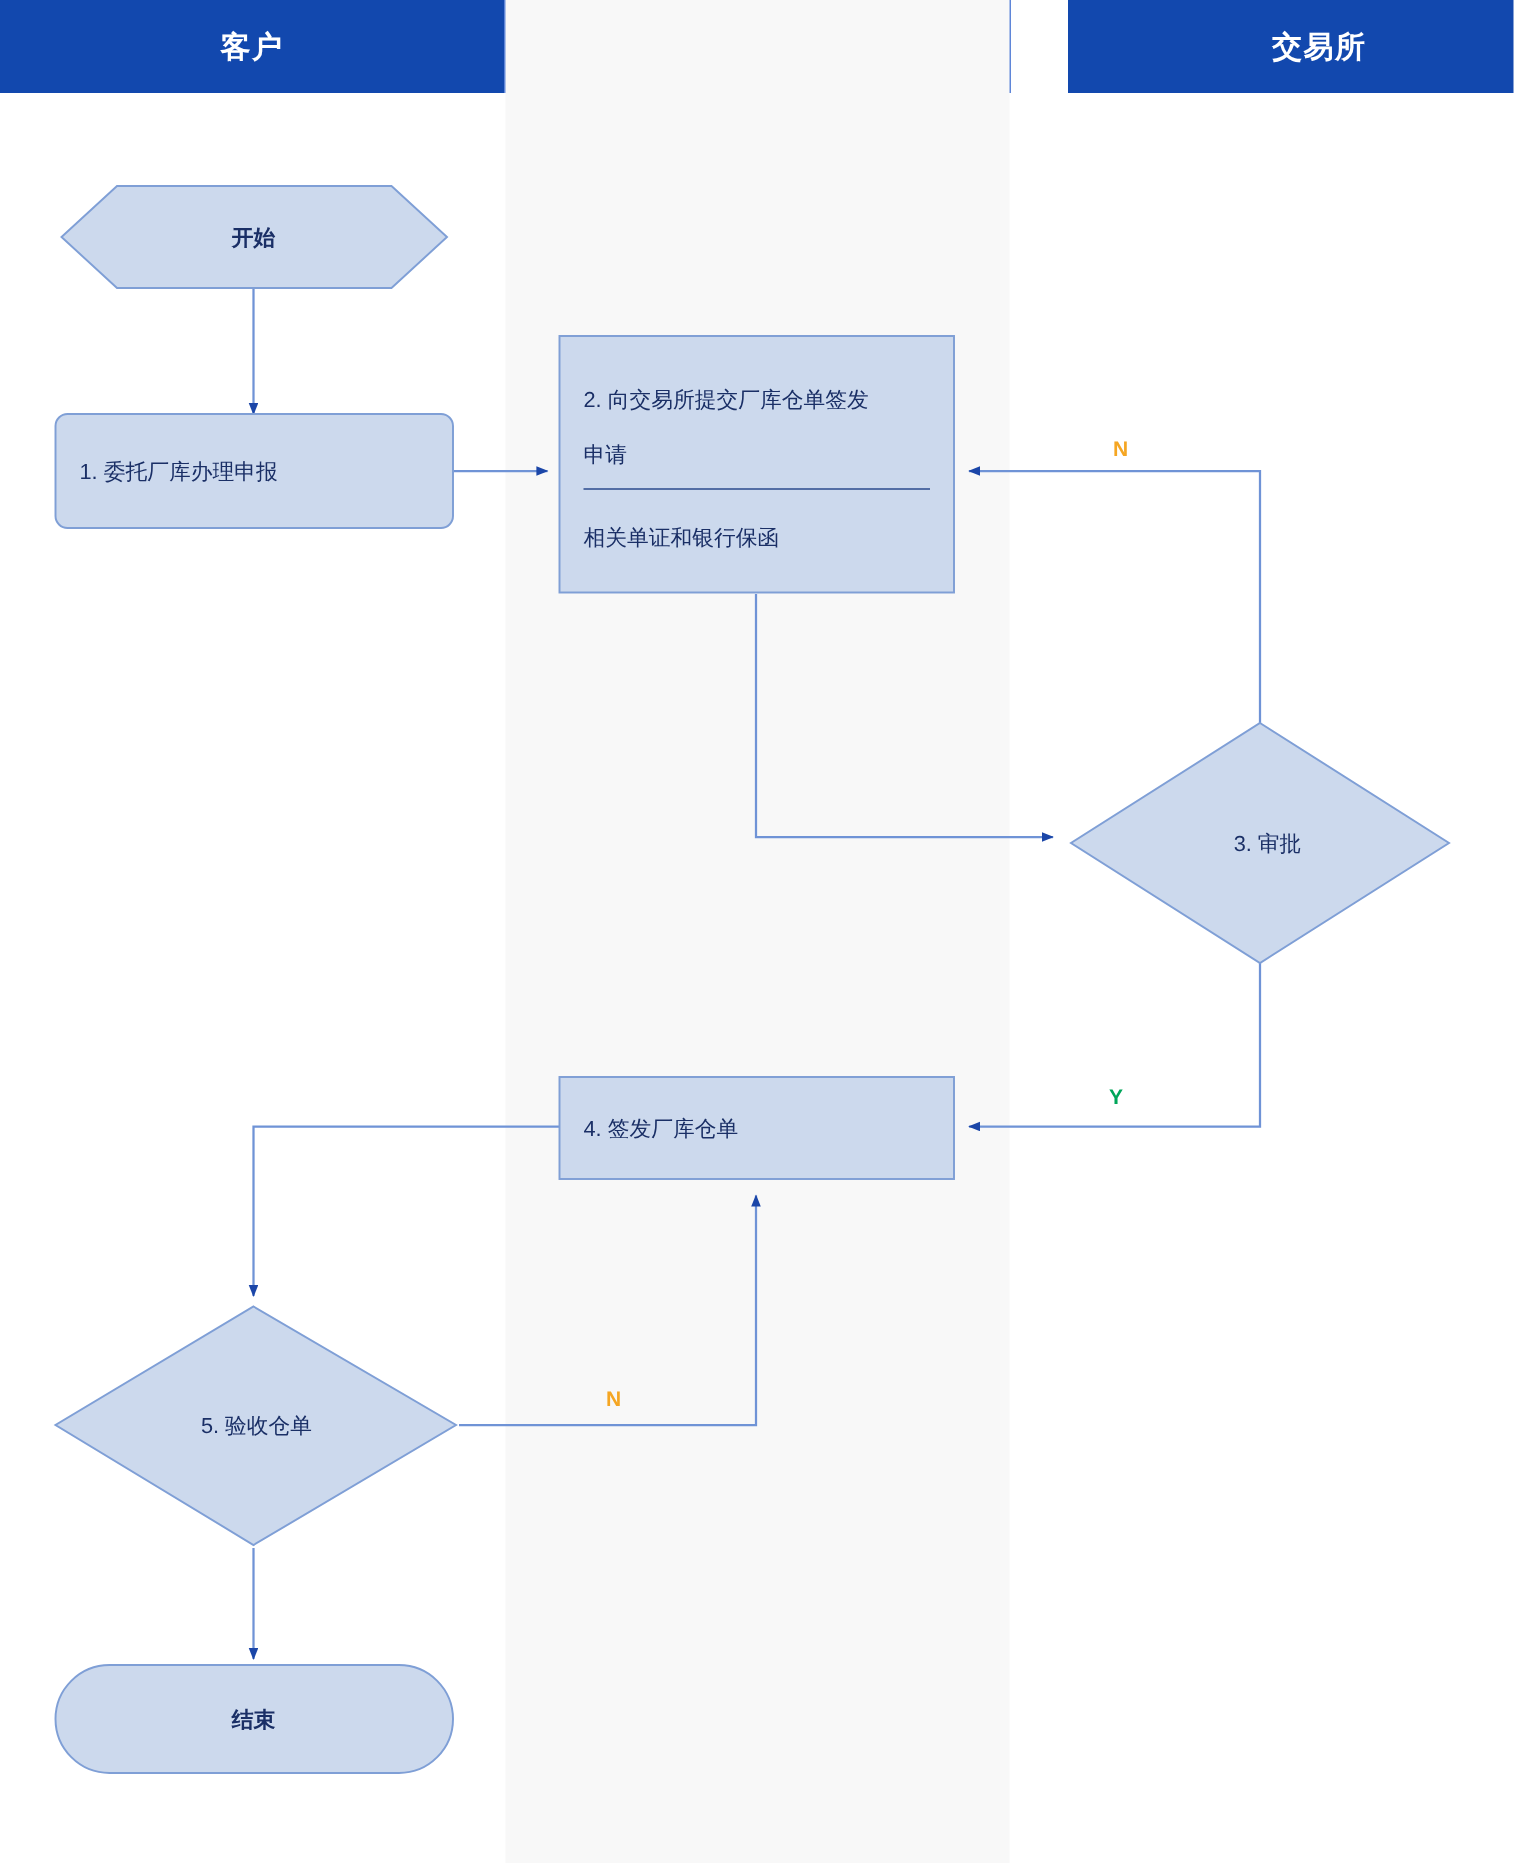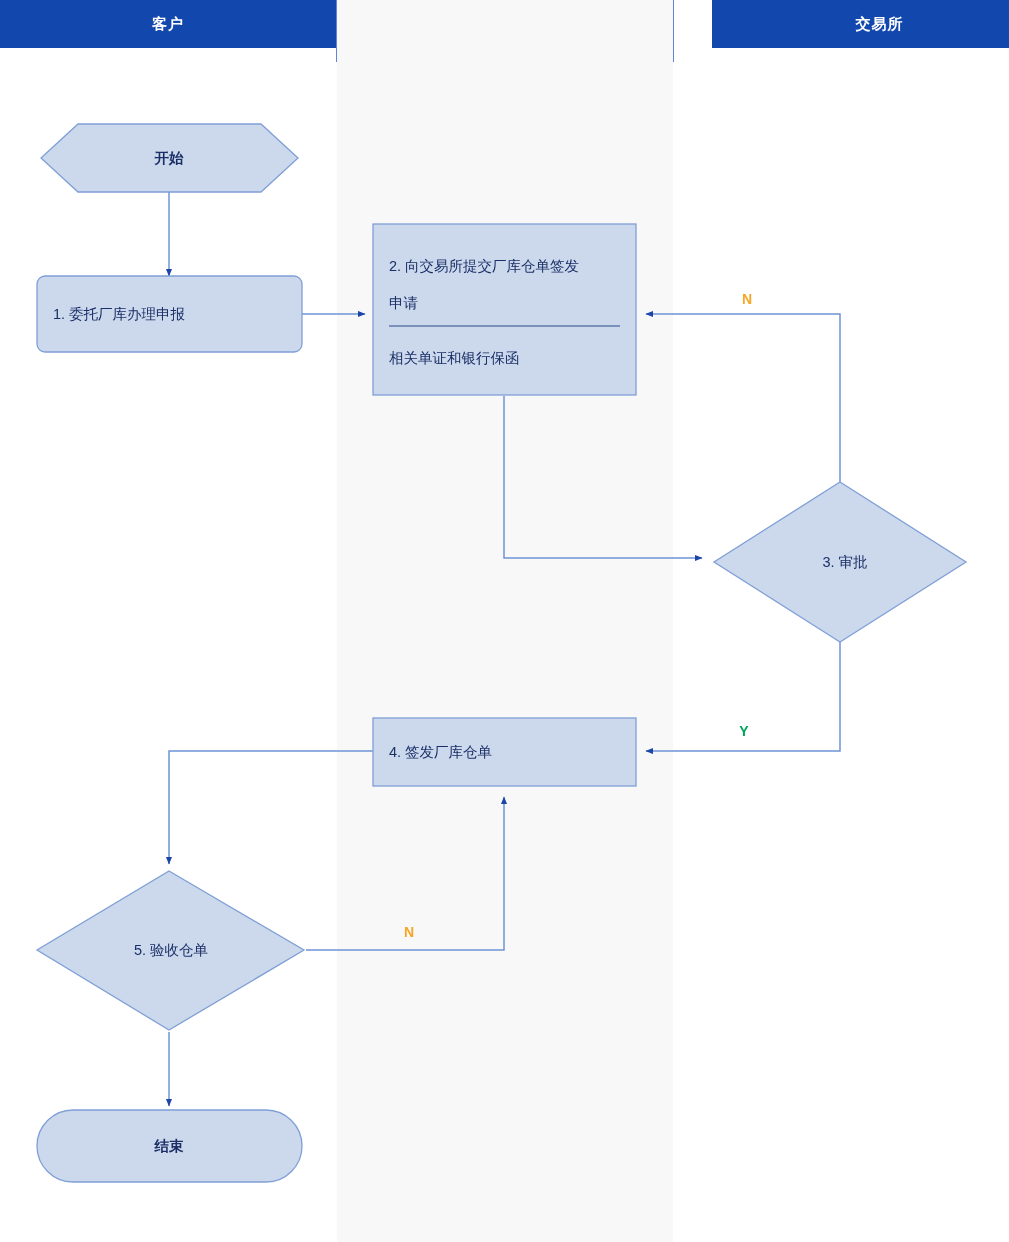--- a/index.html
+++ b/index.html
@@ -20,24 +20,24 @@
     height: 1242px;
   }
   .lane-bg {
     position: absolute;
     top: 0;
     bottom: 0;
   }
   .swimlane-header {
     position: absolute;
     top: 0;
-    height: 48px;
+    height: 62px;
     background: #1248ae;
     color: #ffffff;
-    font-size: 15px;
+    font-size: 20px;
     font-weight: 700;
     display: flex;
     align-items: center;
     justify-content: center;
     box-sizing: border-box;
     letter-spacing: 1px;
   }
   .lane-divider {
     position: absolute;
     top: 0;

